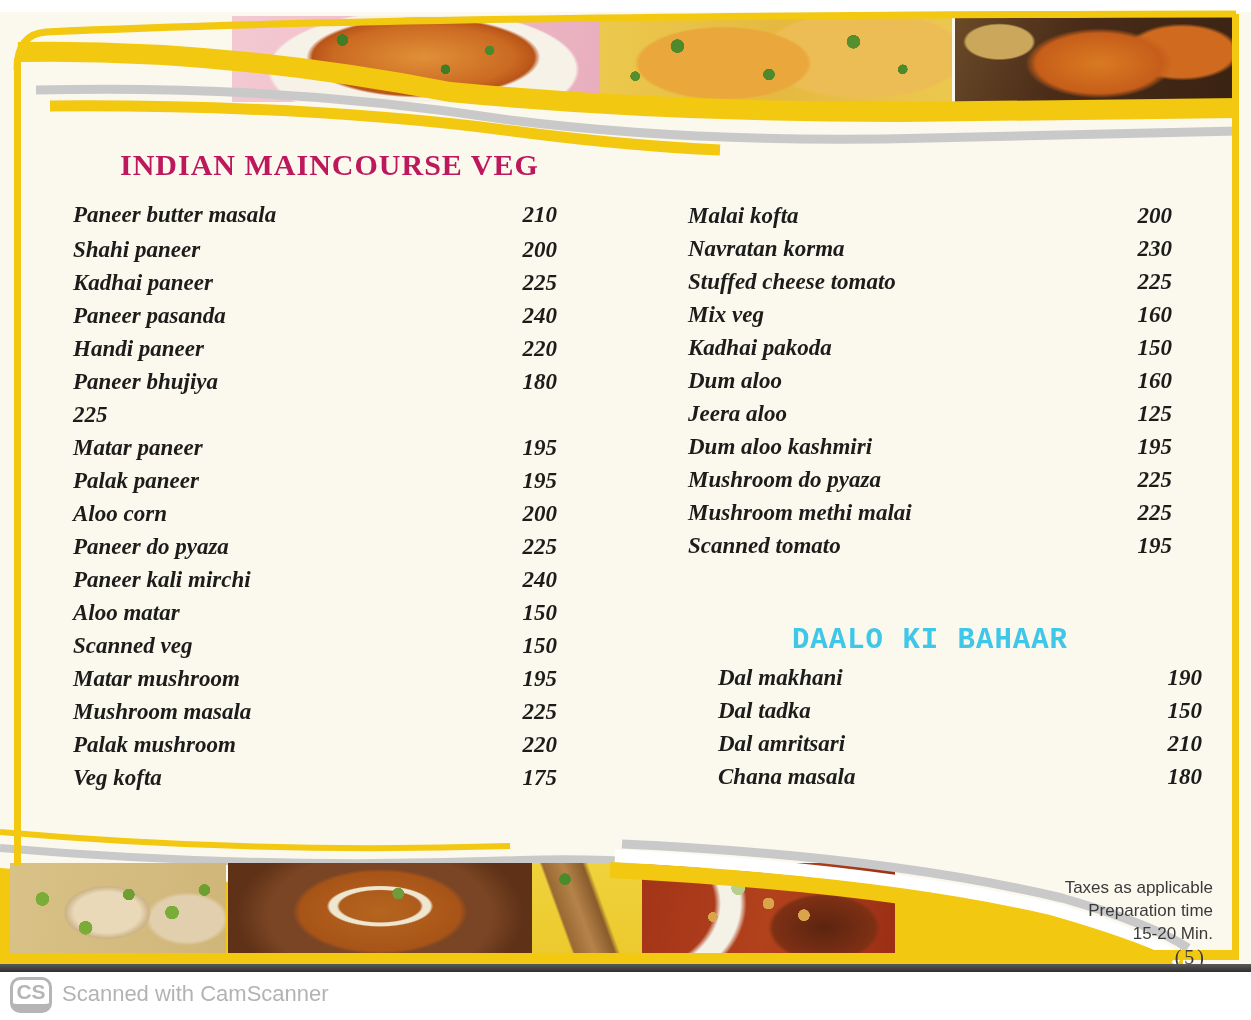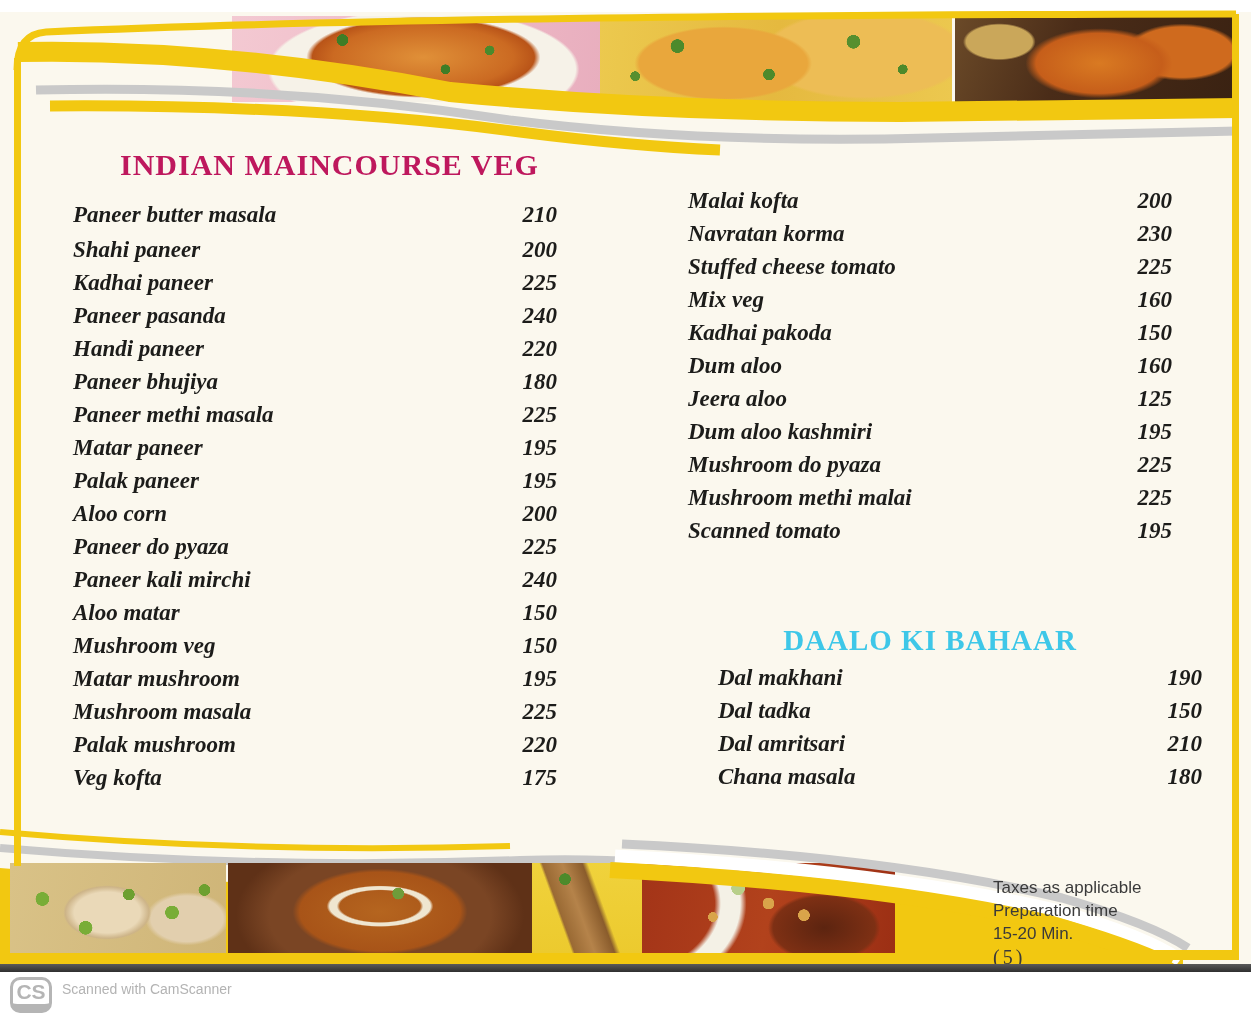--- a/index.html
+++ b/index.html
@@ -65,44 +65,44 @@
     radial-gradient(ellipse 160px 120px at -8% 45%, transparent 58%, #f4f1e6 62%, #f4f1e6 74%, transparent 78%),
     linear-gradient(100deg,#a33418,#b2421c 50%,#9c2f14);}
 
   .border-v{position:absolute;width:7px;background:#F2C811;z-index:3;}
   #border-left{left:14px;top:58px;height:808px;}
   #border-right{left:1232px;top:14px;height:946px;}
 
   .section-title{position:absolute;left:120px;top:148px;width:500px;z-index:5;
     font-weight:bold;font-size:30px;letter-spacing:1px;color:#be185d;}
   .dal-title{position:absolute;left:688px;top:624px;width:484px;z-index:5;text-align:center;
-    font-weight:bold;font-size:29px;letter-spacing:1px;color:#3EC7E8;}
+    font-weight:bold;font-size:29px;letter-spacing:1px;color:#3EC7E8;font-family:Liberation Mono, monospace;}
 
   .col{position:absolute;z-index:5;font-weight:bold;font-style:italic;
     font-size:23px;color:#1C1C1A;}
   #col-left{left:73px;top:196px;width:484px;}
-  #col-right{left:688px;top:184px;width:484px;}
+  #col-right{left:688px;top:199px;width:484px;}
   #col-dal{left:688px;top:661px;width:484px;margin-left:30px;}
   .row{display:flex;justify-content:space-between;align-items:center;height:33px;}
   #col-left .row:first-child{height:37px;}
 
-  .footer-note{position:absolute;right:38px;top:876px;width:220px;z-index:6;
+  .footer-note{position:absolute;right:38px;top:876px;width:220px;z-index:6;text-align:right;
     font-family:"Liberation Sans",sans-serif;font-size:17px;line-height:23px;color:#3A3A3A;}
   .footer-note .pageno{font-family:"Liberation Serif",serif;font-size:20px;
     letter-spacing:3px;padding-right:6px;margin-top:1px;}
 
   .page-edge-shadow{position:absolute;left:0;top:964px;width:1251px;height:8px;z-index:7;
     background:linear-gradient(#5a5a5a,#2f2f2f);}
   .scanner-bar{position:absolute;left:0;top:972px;width:1251px;height:48px;background:#ffffff;z-index:8;}
   .cs-logo{position:absolute;left:10px;top:5px;width:36px;height:24px;
     border:3px solid #B5B5B5;border-bottom:9px solid #B5B5B5;border-radius:10px;
     text-align:center;line-height:24px;font-family:"Liberation Sans",sans-serif;
     font-weight:bold;font-size:21px;color:#B5B5B5;background:#ffffff;}
   .cs-text{position:absolute;left:62px;top:9px;font-family:"Liberation Sans",sans-serif;
-    font-size:14px;color:#B3B3B3;}
+    font-size:22px;color:#B3B3B3;}
 </style>
 </head>
 <body>
 
 <div class="page">
   <div class="white-top"></div>
 
   <div class="photo" id="tp1"></div>
   <div class="photo" id="tp2"></div>
   <div class="photo" id="tp3"></div>
@@ -157,21 +157,20 @@
       </div>
     <div class="row">
         <span>Handi paneer</span>
         <span>220</span>
       </div>
     <div class="row">
         <span>Paneer bhujiya</span>
         <span>180</span>
       </div>
     <div class="row">
-        <span>Paneer methi masala</span>
         <span>225</span>
       </div>
     <div class="row">
         <span>Matar paneer</span>
         <span>195</span>
       </div>
     <div class="row">
         <span>Palak paneer</span>
         <span>195</span>
       </div>
@@ -185,21 +184,21 @@
       </div>
     <div class="row">
         <span>Paneer kali mirchi</span>
         <span>240</span>
       </div>
     <div class="row">
         <span>Aloo matar</span>
         <span>150</span>
       </div>
     <div class="row">
-        <span>Mushroom veg</span>
+        <span>Scanned veg</span>
         <span>150</span>
       </div>
     <div class="row">
         <span>Matar mushroom</span>
         <span>195</span>
       </div>
     <div class="row">
         <span>Mushroom masala</span>
         <span>225</span>
       </div>

